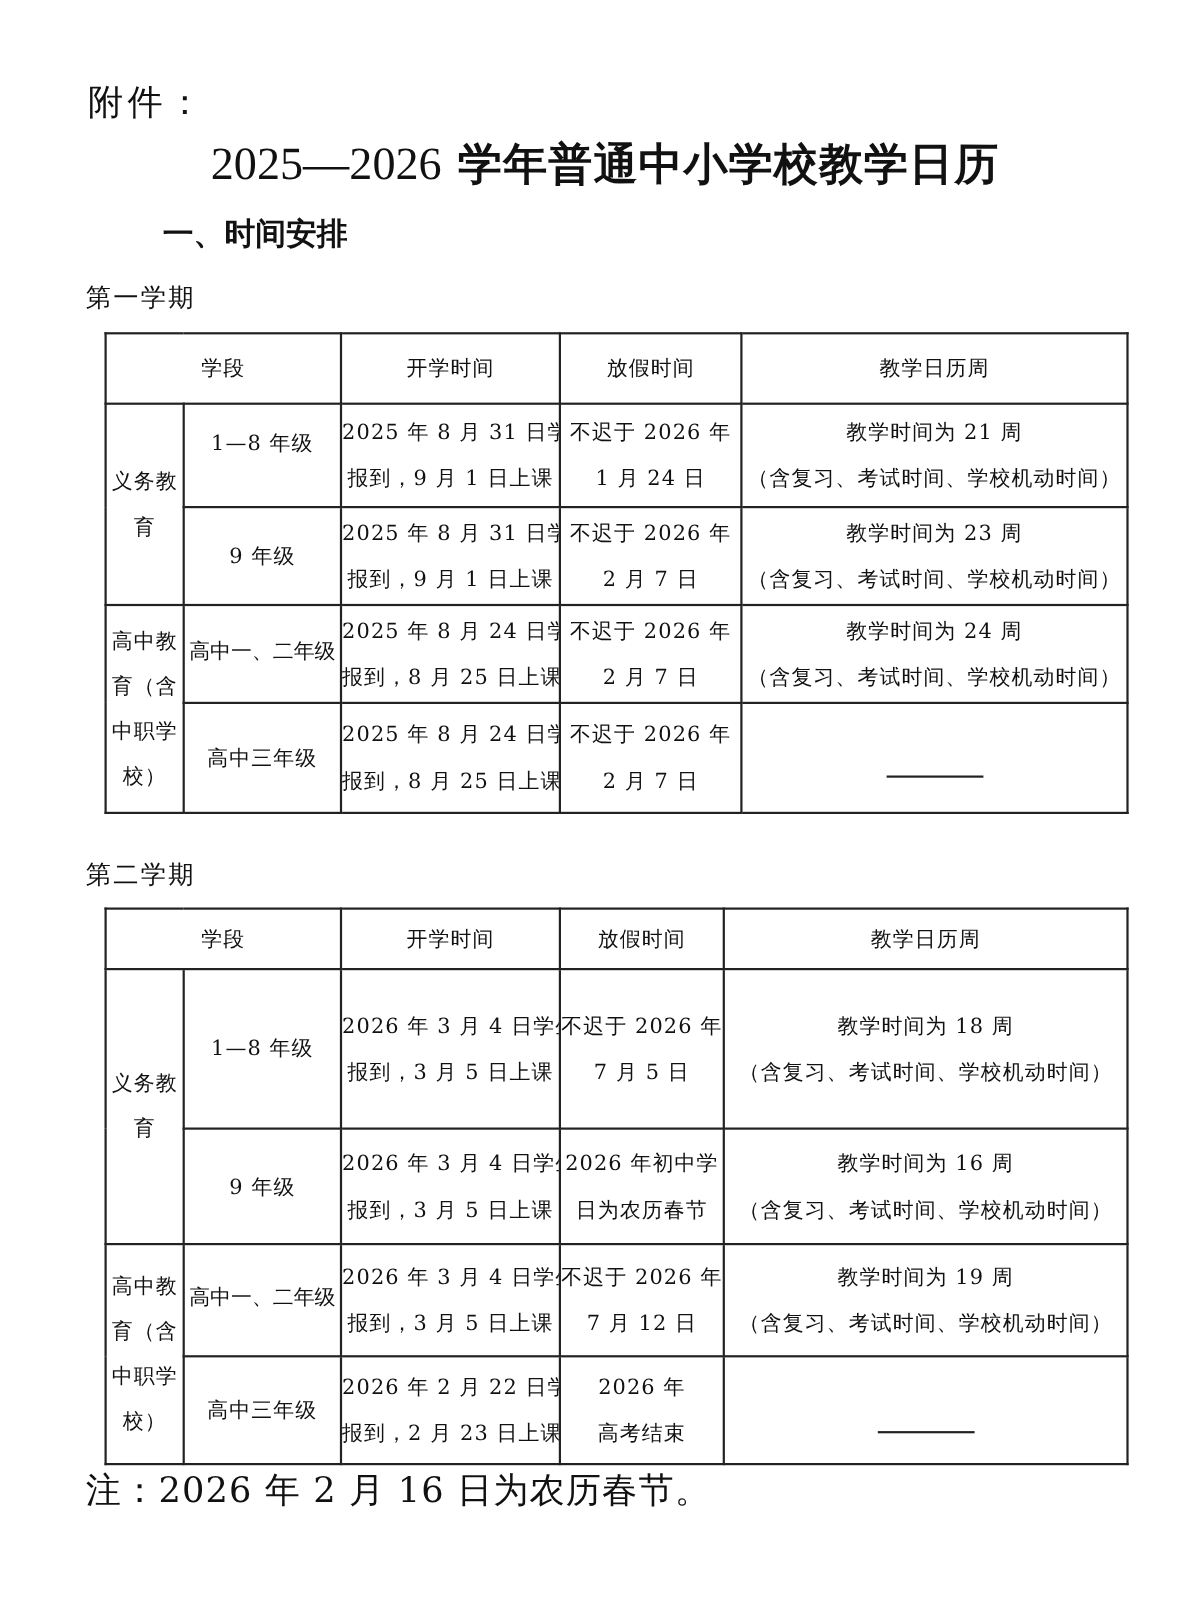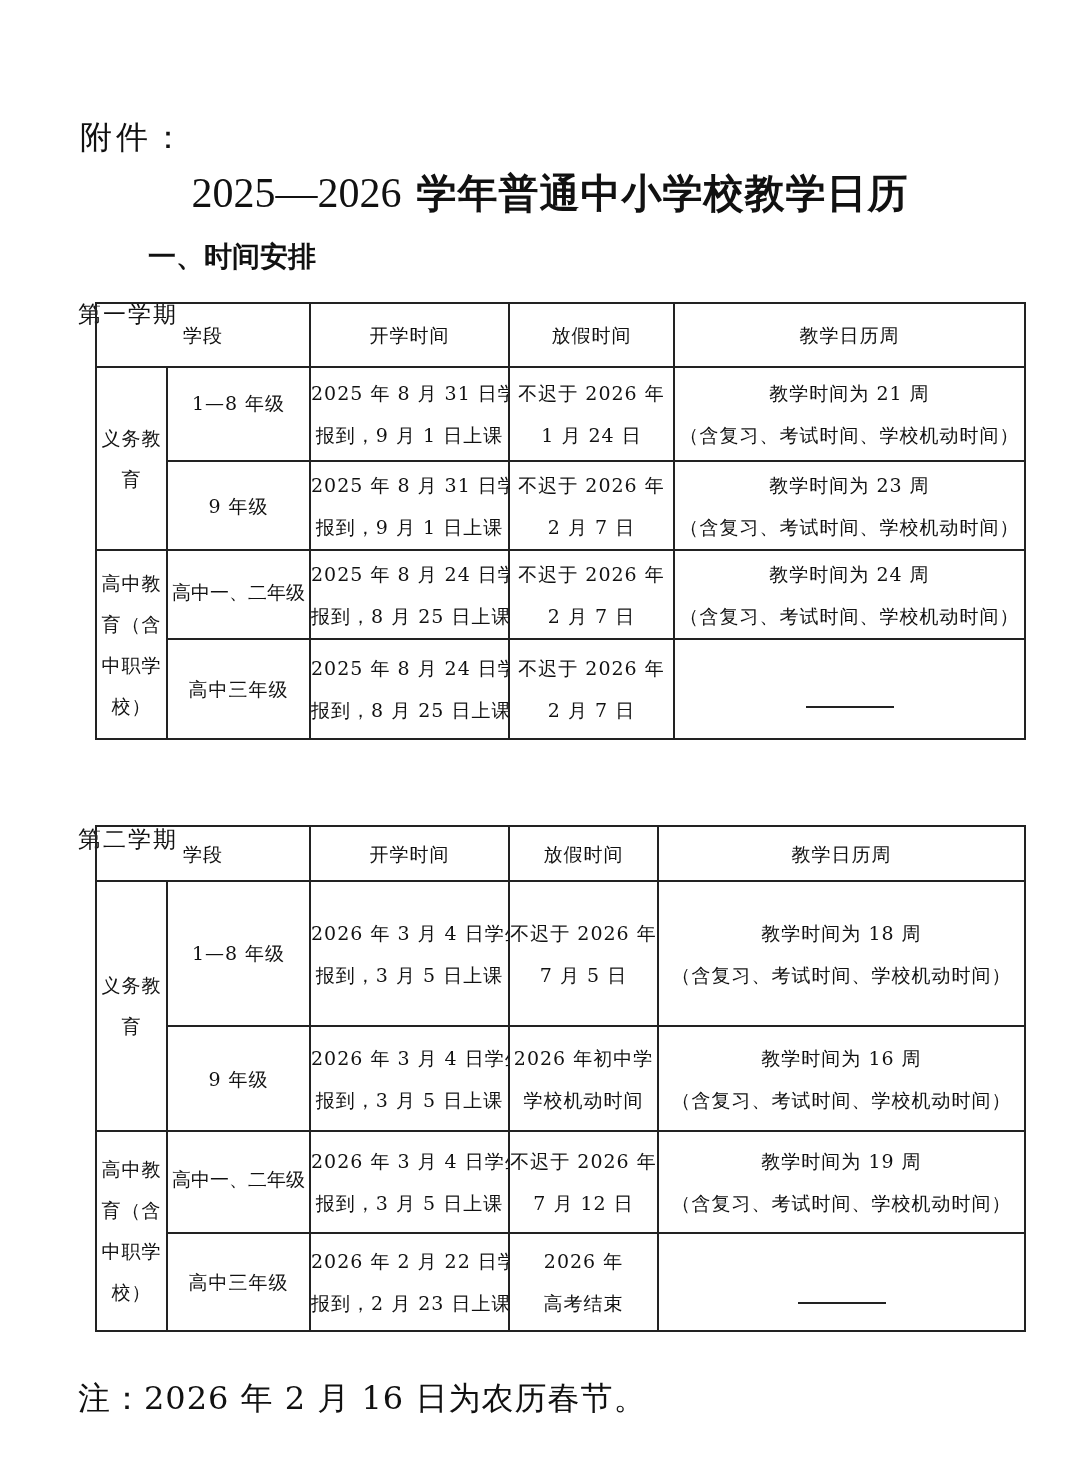--- a/index.html
+++ b/index.html
@@ -1,20 +1,20 @@
 <!DOCTYPE html>
 <html><head>
 <meta charset="utf-8">
 <style>
   html, body { margin: 0; padding: 0; }
   body {
     width: 1080px; height: 1459px; background: #ffffff; position: relative; overflow: hidden;
     font-family: "DejaVu Serif", "Liberation Serif", serif; color: #111;
   }
-  .abs { position: absolute; margin-top: 44px; }
+  .abs { position: absolute; }
   .attach { left: 80px; top: 72px; font-size: 32px; letter-spacing: 4px; }
   .title { left: 0; width: 1100px; top: 122px; text-align: center; font-size: 40px; font-weight: bold; letter-spacing: 1px; }
   .title .yr { font-family: "Liberation Serif", serif; font-weight: normal; font-size: 42px; letter-spacing: 0; }
   .section { left: 148px; top: 194px; font-size: 28px; font-weight: bold; font-family: "DejaVu Sans", sans-serif; }
   .term { left: 78px; font-size: 23px; letter-spacing: 2px; }
   .term1 { top: 255px; }
   .term2 { top: 780px; }
   table.cal {
     position: absolute; border-collapse: collapse; table-layout: fixed;
     font-size: 19px; letter-spacing: 1px; margin-left: 18px;
@@ -166,21 +166,21 @@
         </td>
   </tr>
   <tr style="height:105px">
     <td>9 年级</td>
     <td>
           <span class="line">2026 年 3 月 4 日学生</span>
           <span class="line">报到，3 月 5 日上课</span>
         </td>
     <td>
           <span class="line">2026 年初中学</span>
-          <span class="line">学校机动时间</span>
+          <span class="line">日为农历春节</span>
         </td>
     <td>
           <span class="line">教学时间为 16 周</span>
           <span class="line">（含复习、考试时间、学校机动时间）</span>
         </td>
   </tr>
   <tr style="height:102px">
     <td rowspan="2" class="cat">
       <span class="line">高中教</span>
       <span class="line">育（含</span>

